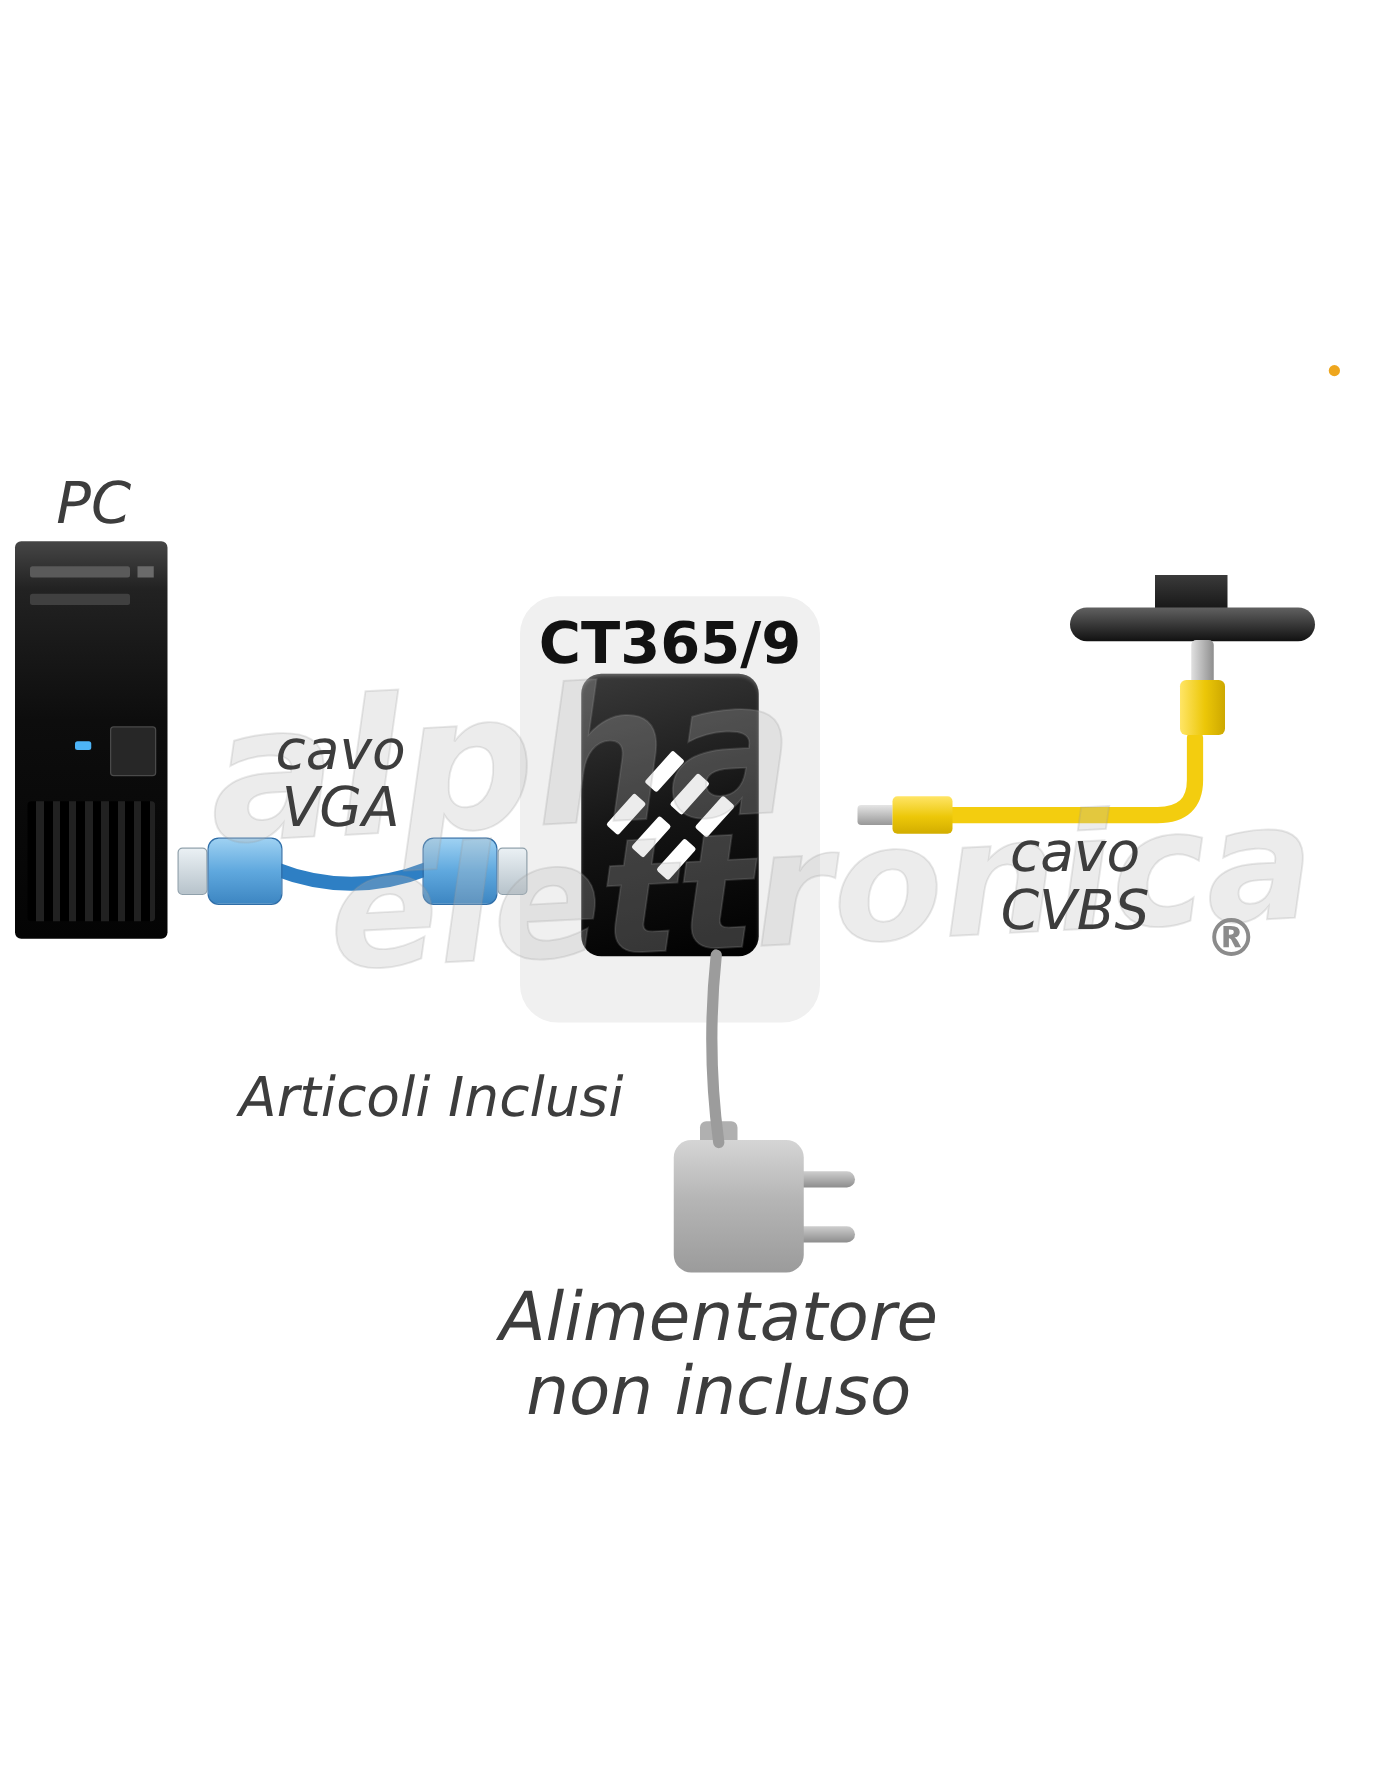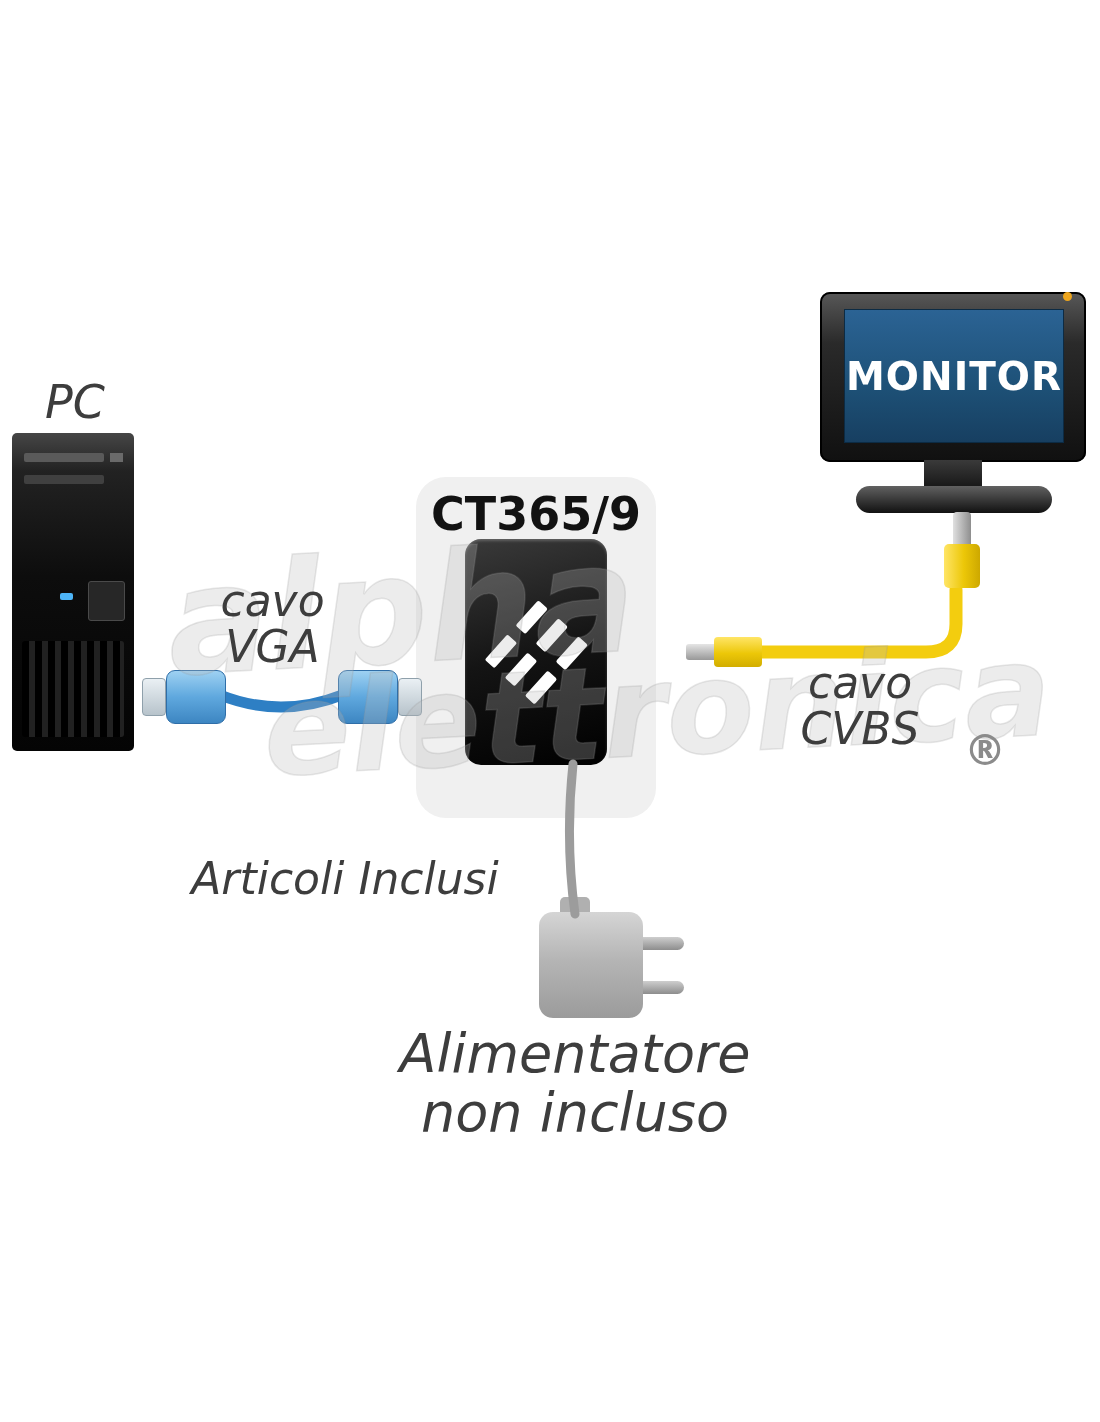--- a/index.html
+++ b/index.html
@@ -155,25 +155,20 @@
 
   <div class="rca-left">
     <div class="tip"></div>
     <div class="bodyp"></div>
   </div>
   <div class="rca-mon">
     <div class="tip"></div>
     <div class="bodyp"></div>
   </div>
 
-  <div class="monitor">
-    <div class="screen">
-      <span>MONITOR</span>
-    </div>
-  </div>
   <div class="mon-led"></div>
   <div class="neck"></div>
   <div class="base"></div>
 
   <div class="lbl comp-lbl">
     <div>cavo</div>
     <div>CVBS</div>
   </div>
 
   <div class="lbl incl-lbl">Articoli Inclusi</div>

